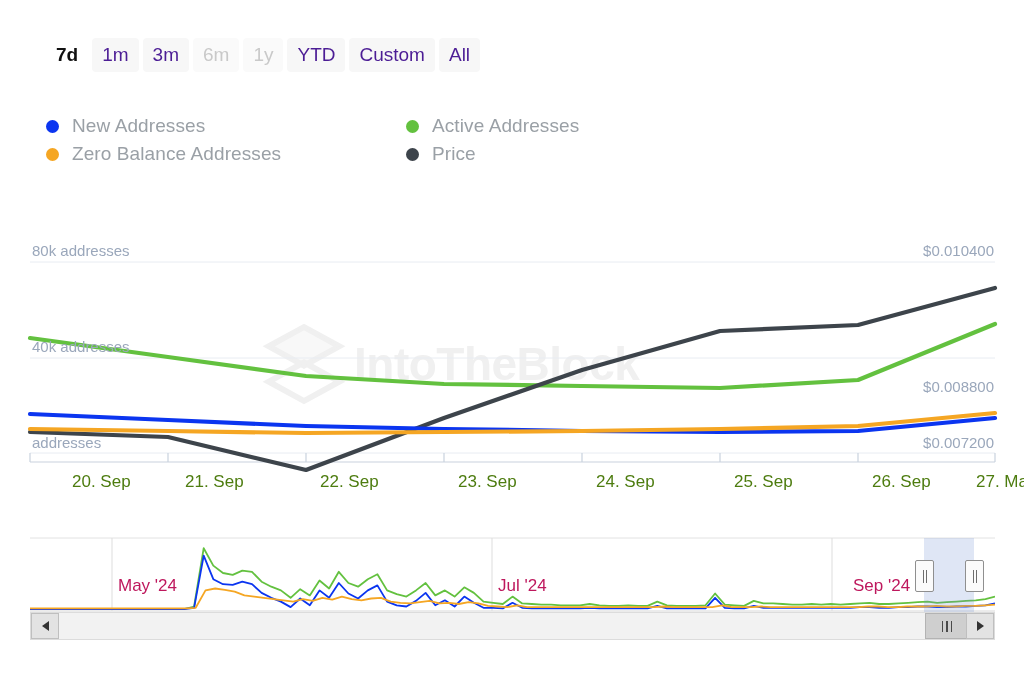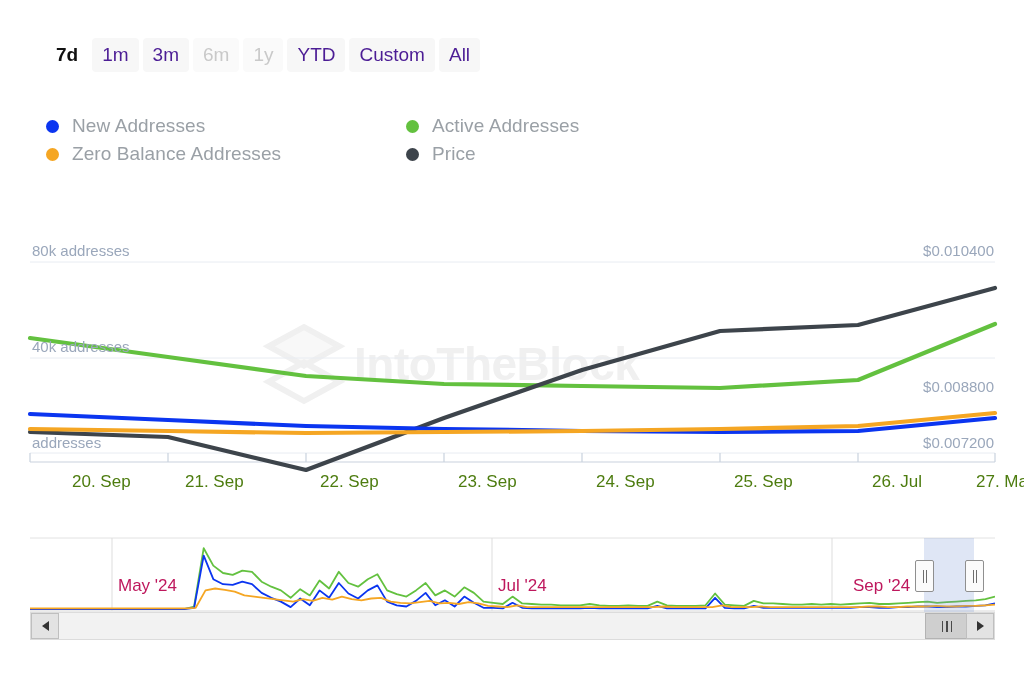--- a/index.html
+++ b/index.html
@@ -304,21 +304,21 @@
   <div class="axis-label right" style="right:30px; top:32px;">$0.010400</div>
   <div class="axis-label right" style="right:30px; top:128px;margin-top:40px;">$0.008800</div>
   <div class="axis-label right" style="right:30px; top:224px;">$0.007200</div>
 
   <div class="xtick-label" style="left:24px;">20. Sep</div>
   <div class="xtick-label" style="left:137px;">21. Sep</div>
   <div class="xtick-label" style="left:272px;">22. Sep</div>
   <div class="xtick-label" style="left:410px;">23. Sep</div>
   <div class="xtick-label" style="left:548px;">24. Sep</div>
   <div class="xtick-label" style="left:686px;">25. Sep</div>
-  <div class="xtick-label" style="left:824px;">26. Jul</div>
+  <div class="xtick-label" style="left:824px;">26. Sep</div>
   <div class="xtick-label" style="left:928px;">27. May</div>
 </div>
 
 <div class="navigator">
   <svg class="nav-svg" width="965" height="77">
     <rect x="0" y="3" width="965" height="74" fill="#ffffff"></rect>
     <line x1="0" y1="3" x2="965" y2="3" stroke="#e2e2e2" stroke-width="1"></line>
     <line x1="0" y1="76" x2="965" y2="76" stroke="#d8d8d8" stroke-width="1"></line>
     <g stroke="#dddddd" stroke-width="1">
       <line x1="82" y1="3" x2="82" y2="76"></line>

